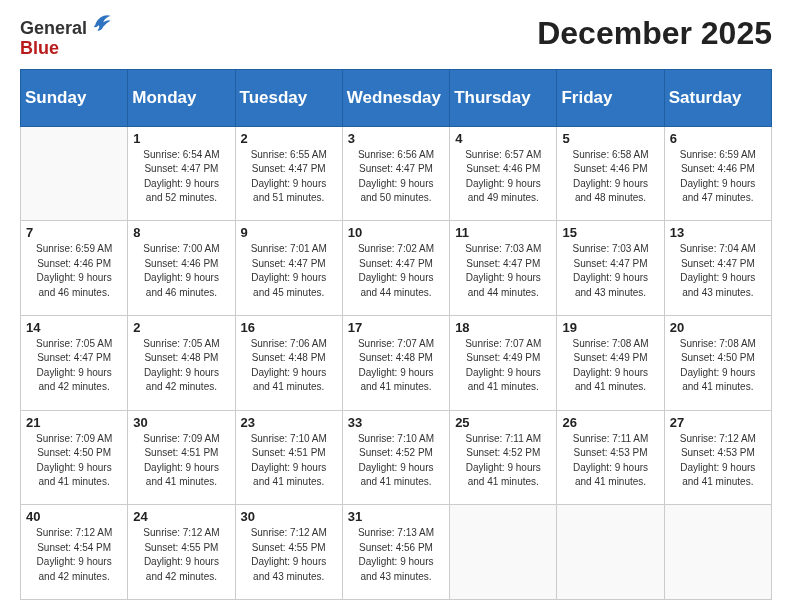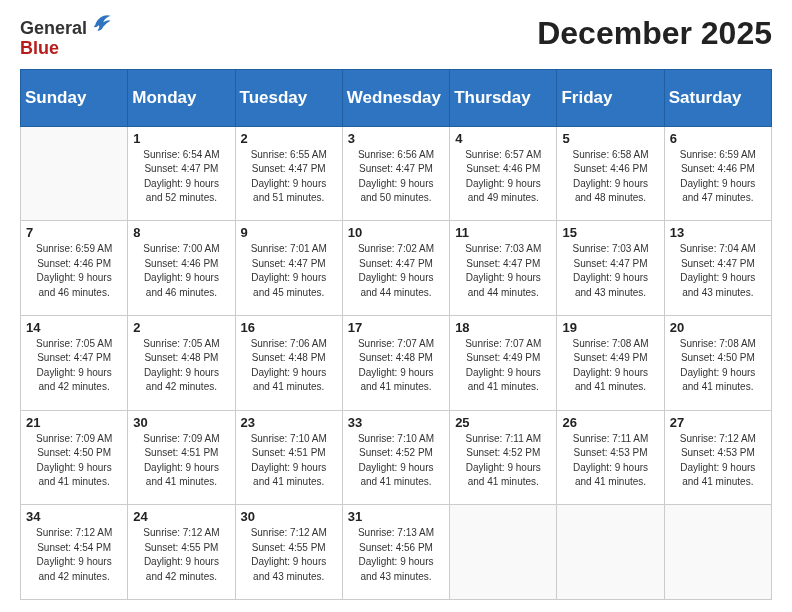--- a/index.html
+++ b/index.html
@@ -243,21 +243,21 @@
             <span class="day-num">26</span>
             <div class="day-detail">Sunrise: 7:11 AM<br>Sunset: 4:53 PM<br>Daylight: 9 hours<br>and 41 minutes.</div>
           </td>
           <td>
             <span class="day-num">27</span>
             <div class="day-detail">Sunrise: 7:12 AM<br>Sunset: 4:53 PM<br>Daylight: 9 hours<br>and 41 minutes.</div>
           </td>
         </tr>
         <tr>
           <td>
-            <span class="day-num">34</span>
+            <span class="day-num">40</span>
             <div class="day-detail">Sunrise: 7:12 AM<br>Sunset: 4:54 PM<br>Daylight: 9 hours<br>and 42 minutes.</div>
           </td>
           <td>
             <span class="day-num">24</span>
             <div class="day-detail">Sunrise: 7:12 AM<br>Sunset: 4:55 PM<br>Daylight: 9 hours<br>and 42 minutes.</div>
           </td>
           <td>
             <span class="day-num">30</span>
             <div class="day-detail">Sunrise: 7:12 AM<br>Sunset: 4:55 PM<br>Daylight: 9 hours<br>and 43 minutes.</div>
           </td>

